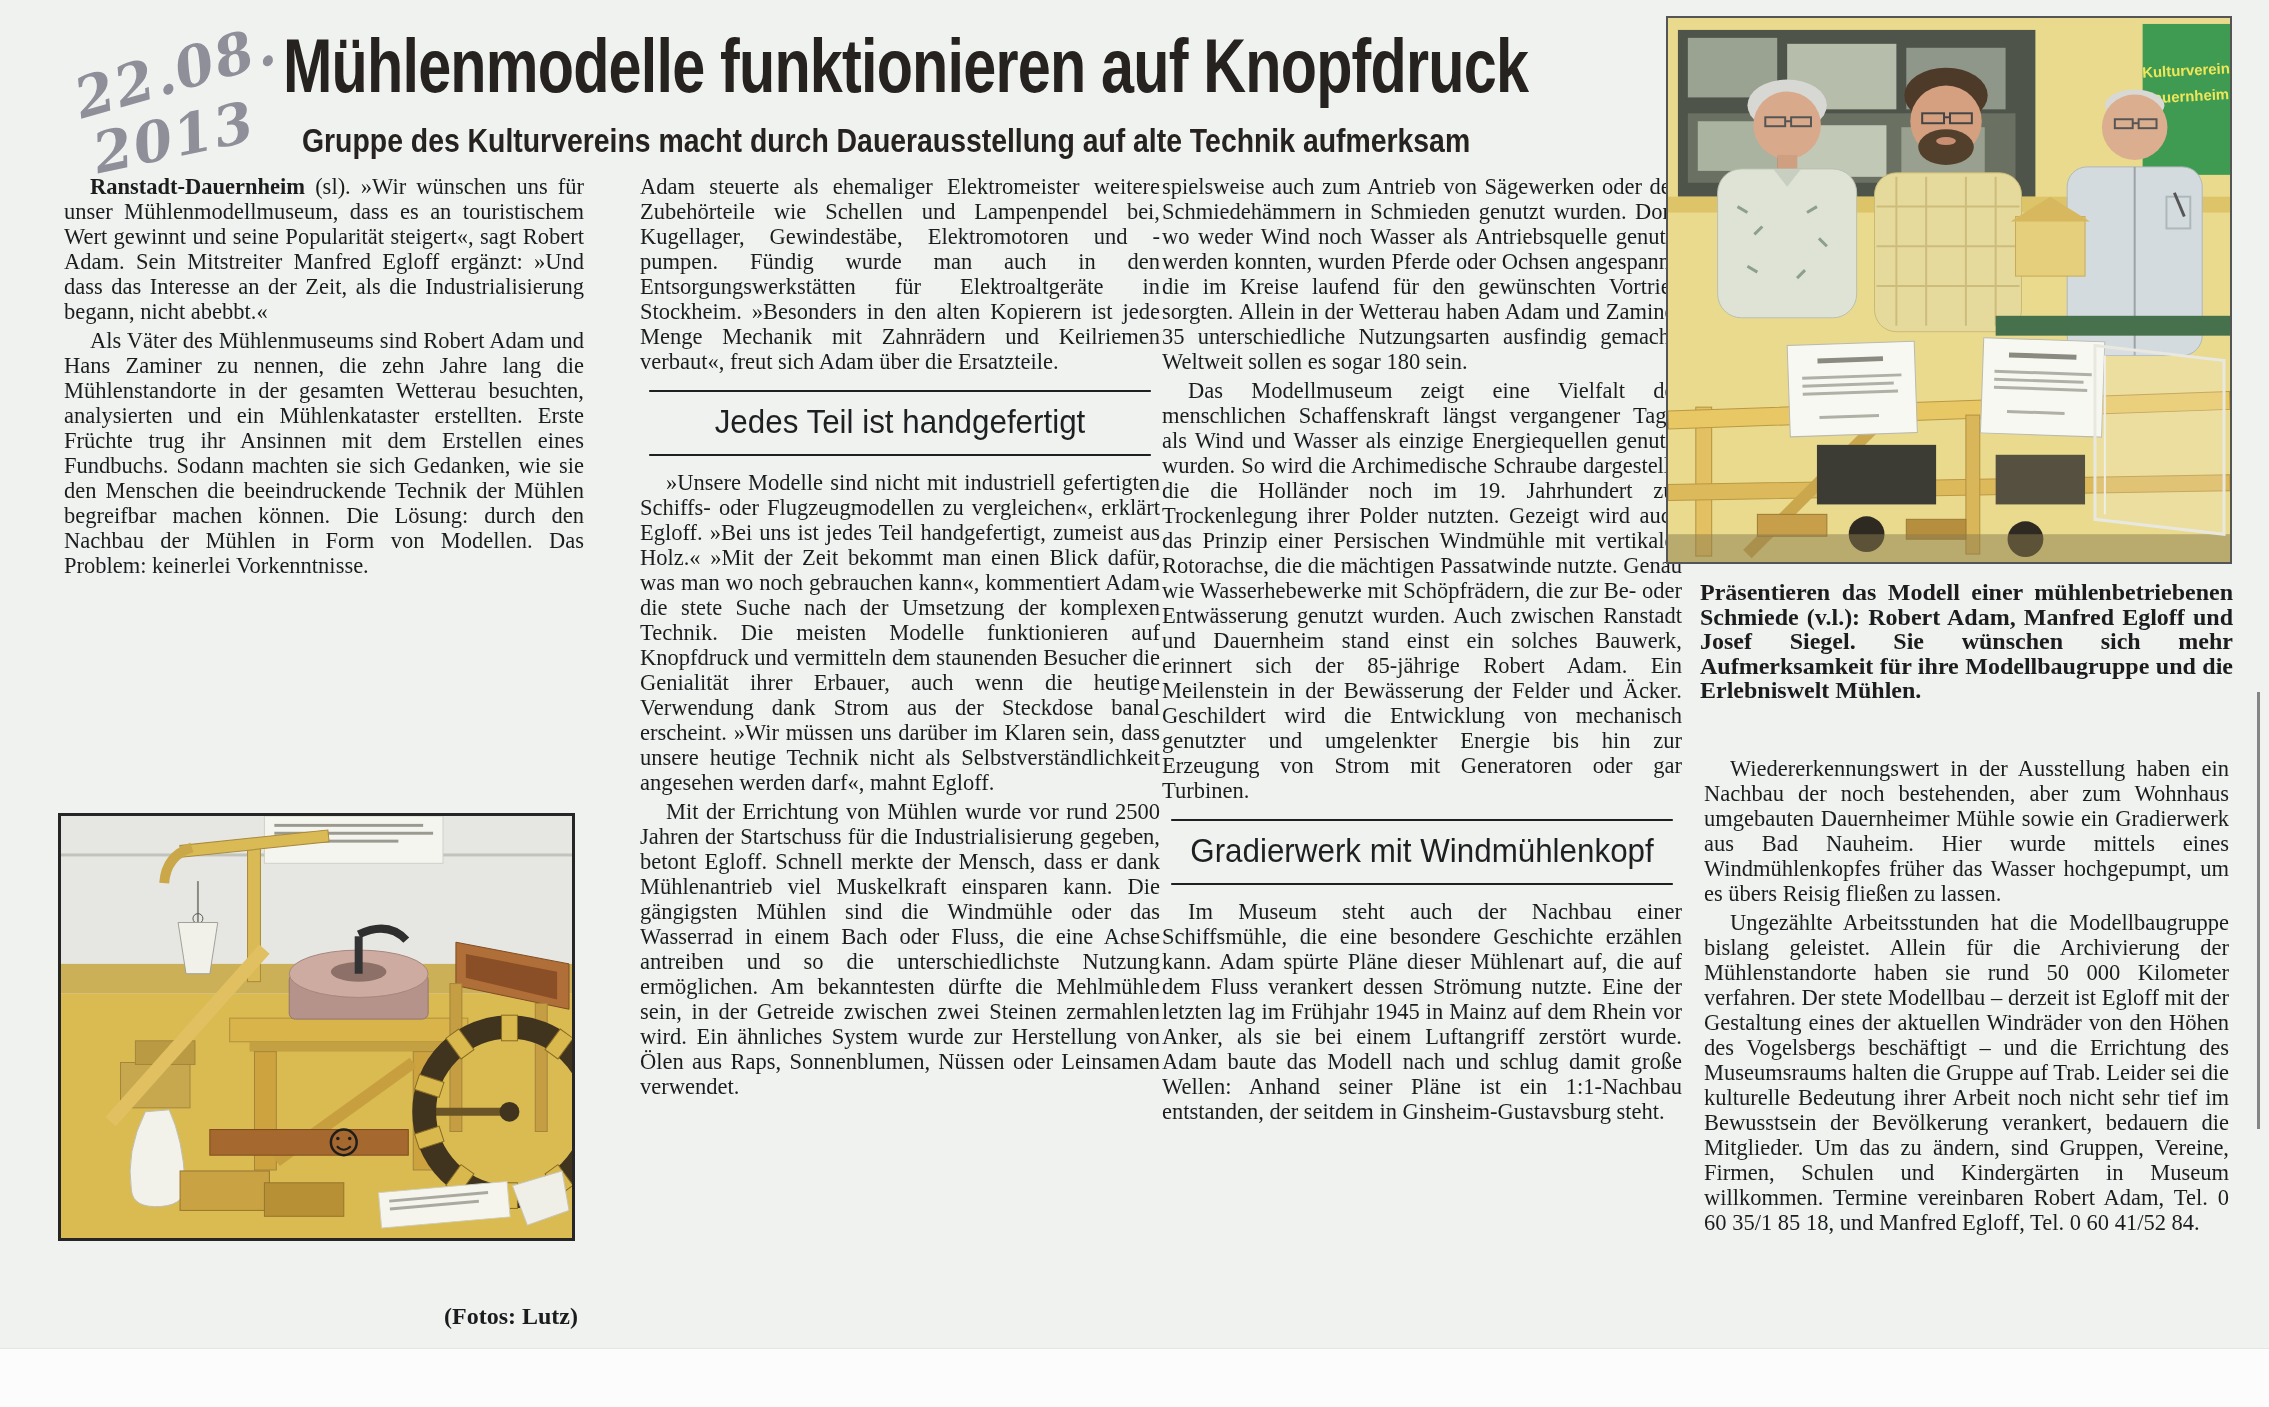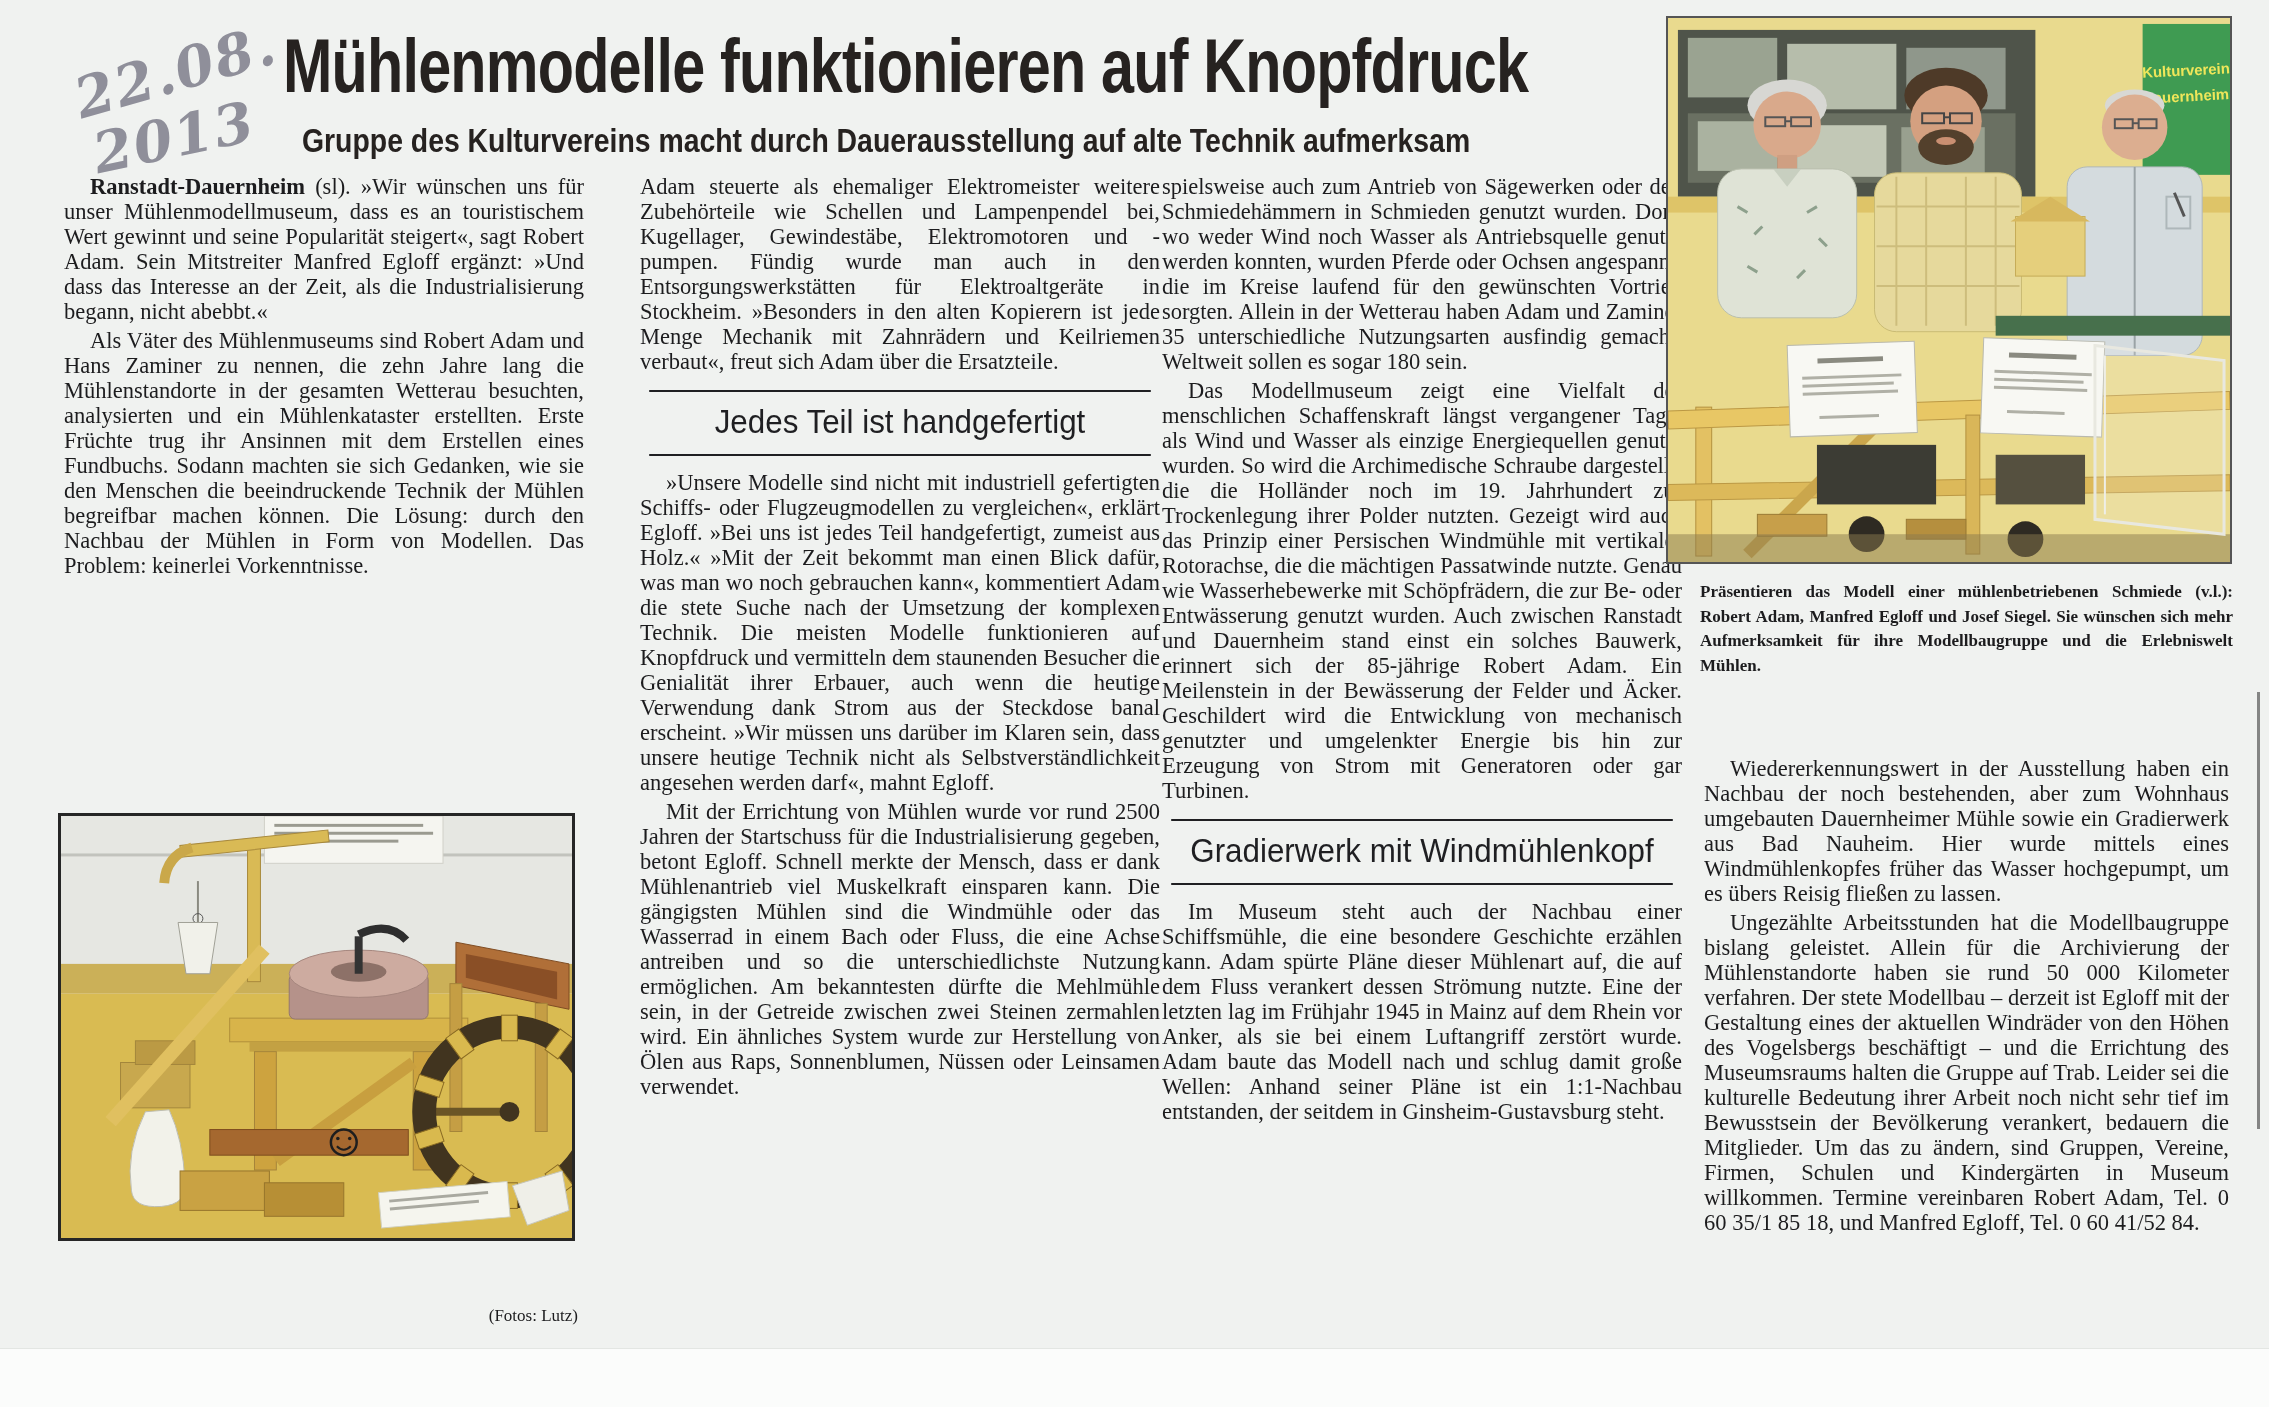--- a/index.html
+++ b/index.html
@@ -39,24 +39,24 @@
     padding:12px 0 14px;text-align:center;text-indent:0;
     font-family:"Liberation Sans", sans-serif;font-weight:400;font-size:33px;line-height:36px;
     color:#1f1f22;transform:scaleX(0.95);transform-origin:center;
   }
 
   
   figure{margin:0;padding:0;}
   .photo{position:absolute;border:3px solid #262626;background:#ddd;box-sizing:border-box;}
   .photo svg{display:block;width:100%;height:100%;}
   .caption{
-    position:absolute;font-size:17px;line-height:24.5px;font-weight:bold;text-align:justify;
+    position:absolute;font-size:24px;line-height:24.5px;font-weight:bold;text-align:justify;
     color:#1c1c1e;-webkit-hyphens:auto;hyphens:auto;
   }
-  .caption .credit{position:absolute;right:0;bottom:0;font-weight:normal;}
+  .caption .credit{position:absolute;right:0;bottom:0;font-weight:bold;}
   .caption-mill{min-height:74px;}
 </style>
 </head>
 <body>
 
 <div class="page">
 
   <div class="hand hand1">22.08.</div>
   <div class="hand hand2">2013</div>
 

